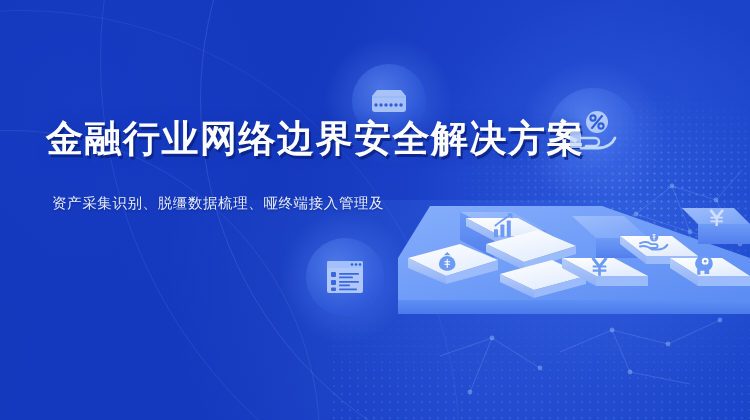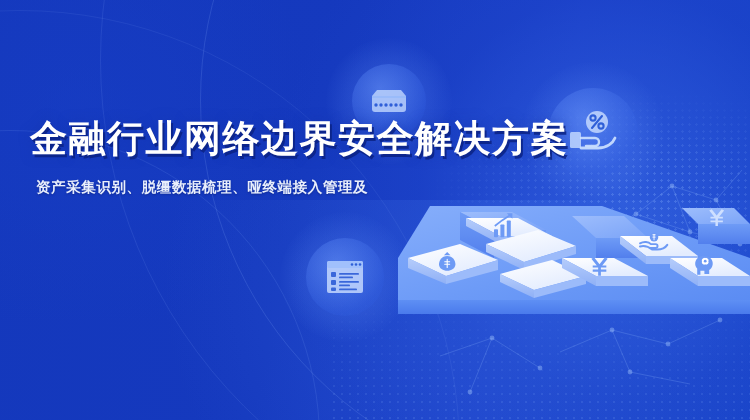--- a/index.html
+++ b/index.html
@@ -63,29 +63,29 @@
   .badge svg{position:relative;z-index:2;}
   .badge-switch{left:352px;top:64px;width:74px;height:74px;}
   .badge-hand{left:548px;top:88px;width:90px;height:90px;}
   .badge-doc{left:306px;top:238px;width:78px;height:78px;}
 
   
   .platform{position:absolute;left:386px;top:196px;width:364px;height:150px;}
   .platform svg{display:block;}
 
   
-  .copy{position:absolute;left:30px;top:118px;width:470px;}
+  .copy{position:absolute;left:46px;top:118px;width:470px;}
   .headline{
     font-size:37px;line-height:1.12;font-weight:bold;color:#ffffff;
     letter-spacing:1.5px;white-space:nowrap;
     text-shadow:2px 3px 0 rgba(10,34,132,.85), 0 0 12px rgba(20,52,170,.6);
     margin:0;
   }
   .subline{
-    margin:16px 0 0 6px;font-size:14.5px;line-height:1.72;font-weight:bold;
+    margin:32px 0 0 6px;font-size:14.5px;line-height:1.72;font-weight:normal;
     color:#e8eefc;letter-spacing:.6px;
     text-shadow:0 1px 2px rgba(8,30,120,.6);
   }
   .subline div{white-space:nowrap;}
 </style>
 </head>
 <body>
 
 <div class="banner">
 

